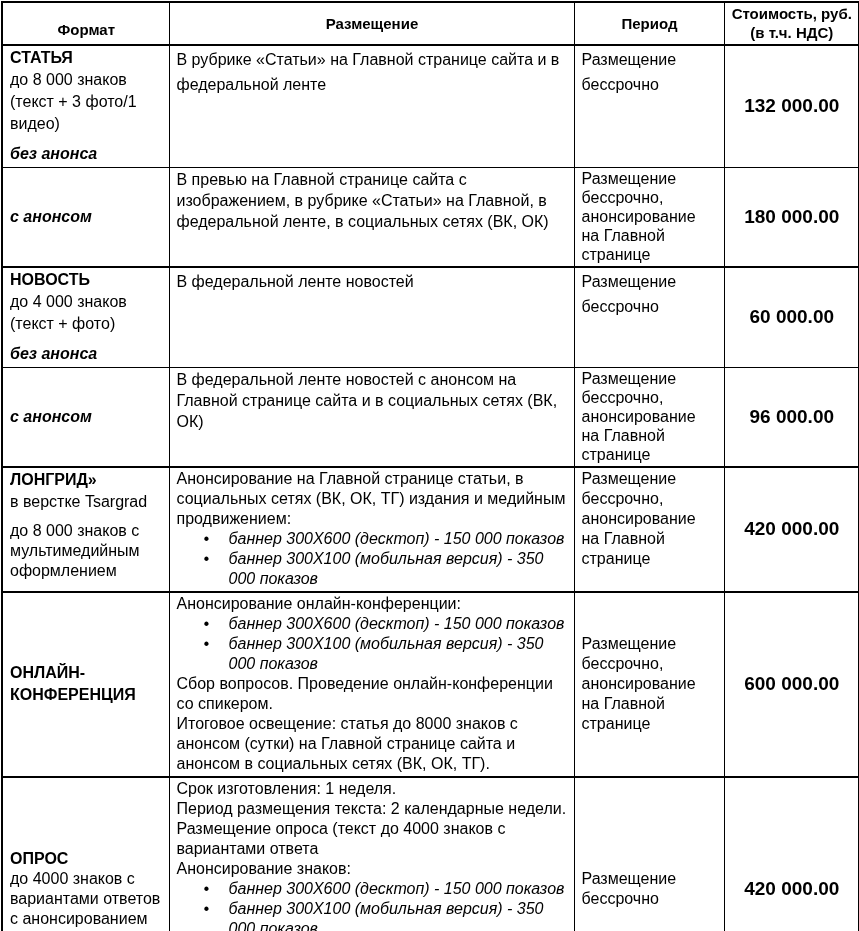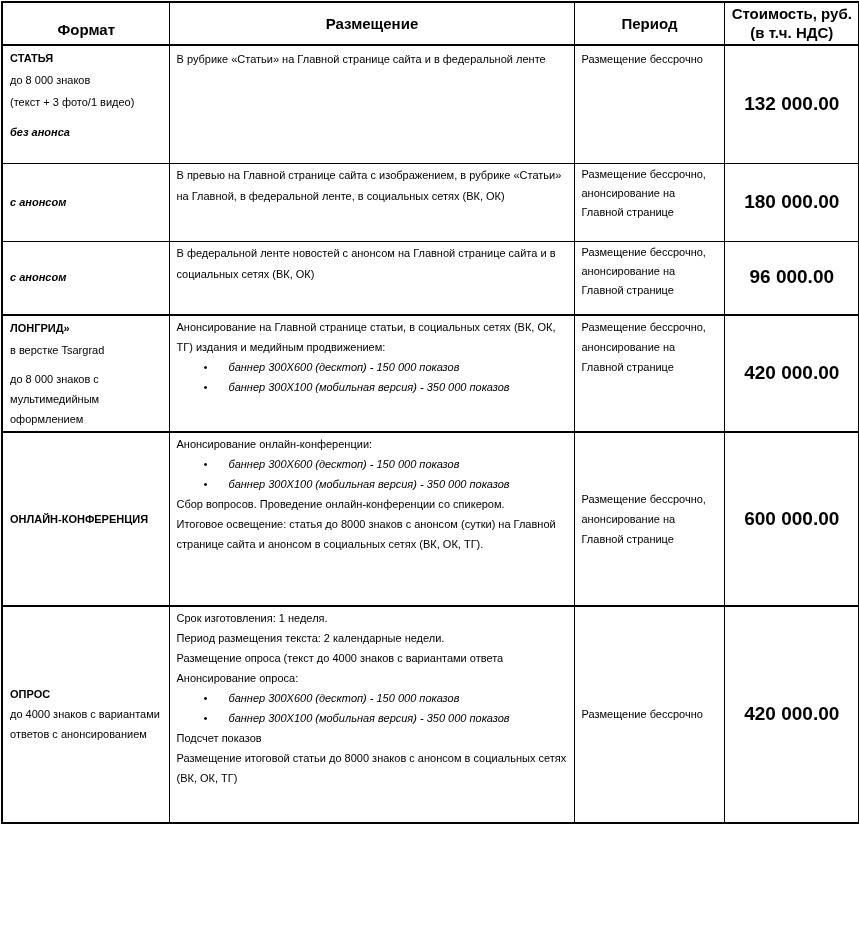--- a/index.html
+++ b/index.html
@@ -1,18 +1,18 @@
 <!DOCTYPE html>
 <html><head>
 <meta charset="utf-8">
 <style>
   html,body{margin:0;padding:0;background:#fff;}
   body{width:859px;height:931px;font-family:"Liberation Sans",sans-serif;color:#000;}
   table.doc{border-collapse:collapse;table-layout:fixed;width:857px;margin:1px 0 0 1px;border:2px solid #000;}
-  th,td{border:1px solid #000;vertical-align:top;padding:1px 6px 2px 7px;font-size:11px;overflow:hidden;}
+  th,td{border:1px solid #000;vertical-align:top;padding:1px 6px 2px 7px;font-size:16px;overflow:hidden;}
   thead th{font-weight:700;text-align:center;vertical-align:middle;line-height:19px;font-size:15px;border-bottom:2px solid #000;}
   th.fmt-h{vertical-align:bottom;padding-bottom:5px;margin-left:13px;}
   tr.sec td{border-top:2px solid #000;}
   .b{font-weight:700;}
   .note{font-weight:700;font-style:italic;margin-top:8px;}
   .lh19{line-height:19px}.lh20{line-height:20px}.lh21{line-height:21px}.lh22{line-height:22px}.lh25{line-height:25px}
   .vmid{vertical-align:middle;}
   .price{vertical-align:middle;text-align:center;font-weight:700;font-size:19px;}
   .bullet{position:relative;padding-left:52px;line-height:20px;font-style:italic;}
   .bullet::before{content:"\2022";position:absolute;left:27px;top:0;}
@@ -67,20 +67,37 @@
         <div>В превью на Главной странице сайта с изображением, в рубрике «Статьи» на Главной, в федеральной ленте, в социальных сетях (ВК, ОК)</div>
       </td>
       <td class="lh19">
         <div>Размещение бессрочно, анонсирование на Главной странице</div>
       </td>
       <td class="price">
         <div>180 000.00</div>
       </td>
     </tr>
 
+    <tr class="sec" style="height:100px">
+      <td class="lh22">
+        <div class="b">НОВОСТЬ</div>
+        <div>до 4 000 знаков</div>
+        <div>(текст + фото)</div>
+        <div class="note">без анонса</div>
+      </td>
+      <td class="lh25">
+        <div>В федеральной ленте новостей</div>
+      </td>
+      <td class="lh25">
+        <div>Размещение бессрочно</div>
+      </td>
+      <td class="price">
+        <div>60 000.00</div>
+      </td>
+    </tr>
 
     <tr style="height:74px">
       <td class="vmid">
         <div class="note" style="margin-top:0">с анонсом</div>
       </td>
       <td class="lh21">
         <div>В федеральной ленте новостей с анонсом на Главной странице сайта и в социальных сетях (ВК, ОК)</div>
       </td>
       <td class="lh19">
         <div>Размещение бессрочно, анонсирование на Главной странице</div>
@@ -131,21 +148,21 @@
 
     <tr class="sec" style="height:217px">
       <td class="lh20 vmid">
         <div class="b">ОПРОС</div>
         <div>до 4000 знаков с вариантами ответов с анонсированием</div>
       </td>
       <td class="lh20">
         <div>Срок изготовления: 1 неделя.</div>
         <div>Период размещения текста: 2 календарные недели.</div>
         <div>Размещение опроса (текст до 4000 знаков с вариантами ответа</div>
-        <div>Анонсирование опроса:</div>
+        <div>Анонсирование знаков:</div>
         <div class="bullet">баннер 300Х600 (десктоп) - 150 000 показов</div>
         <div class="bullet">баннер 300Х100 (мобильная версия) - 350 000 показов</div>
         <div>Подсчет показов</div>
         <div>Размещение итоговой статьи до 8000 знаков с анонсом в социальных сетях (ВК, ОК, ТГ)</div>
       </td>
       <td class="lh20 vmid">
         <div>Размещение бессрочно</div>
       </td>
       <td class="price">
         <div>420 000.00</div>

